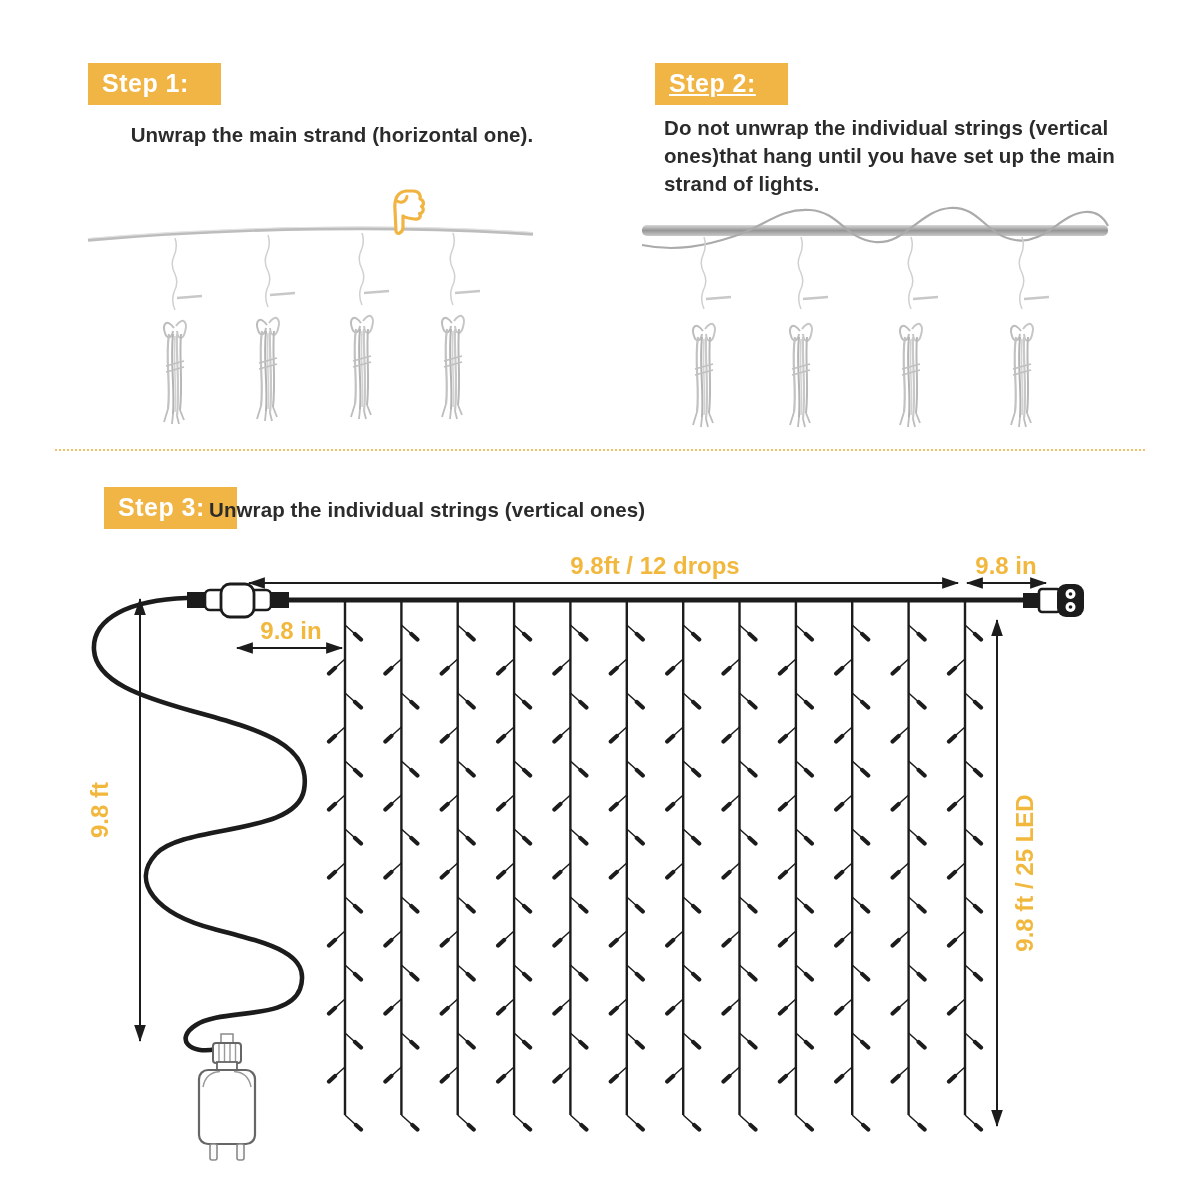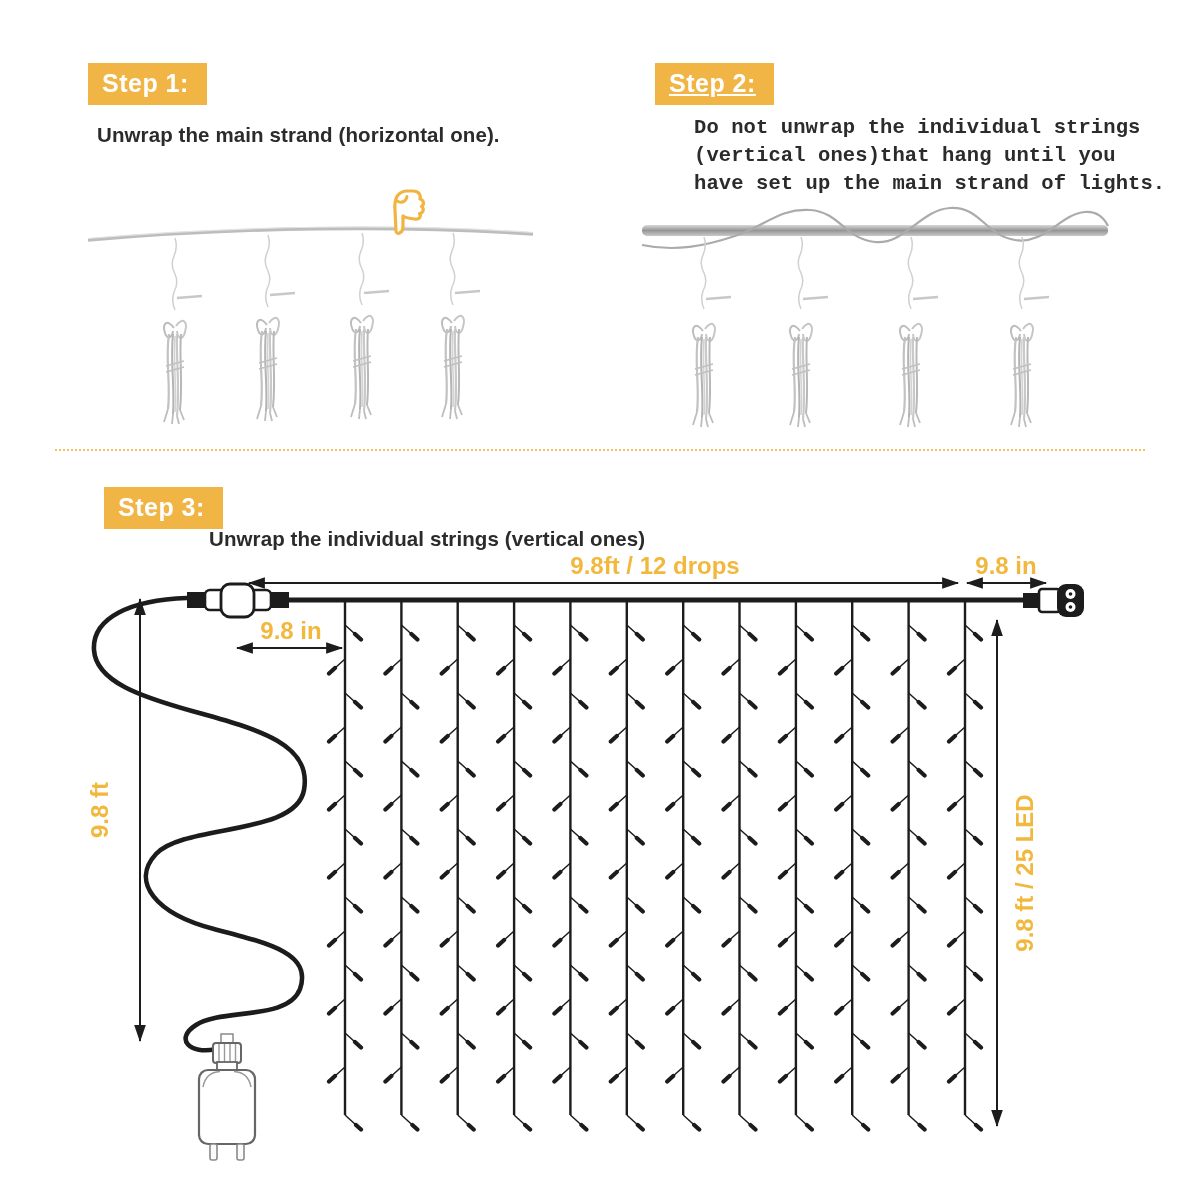--- a/index.html
+++ b/index.html
@@ -3,21 +3,21 @@
 <meta charset="utf-8">
 <style>
   html,body{margin:0;padding:0;}
   body{
     width:1200px;height:1200px;background:#ffffff;position:relative;
     font-family:"Liberation Sans",sans-serif;overflow:hidden;
   }
   .badge{
     position:absolute;background:#F0B545;color:#ffffff;
     font-size:25px;font-weight:700;line-height:1;
-    padding:8px 18px 9px 14px;letter-spacing:0.5px;
+    padding:8px 32px 9px 14px;letter-spacing:0.5px;
   }
   .steptext{
     position:absolute;color:#2b2b2b;font-size:20.5px;font-weight:700;
     line-height:28px;letter-spacing:0.1px;
   }
   .divider{
     position:absolute;left:55px;top:449px;width:1090px;height:0;
     border-top:2px dotted #EFC267;
   }
   svg{position:absolute;overflow:visible;}
@@ -39,21 +39,21 @@
       <path d="M-9,52 L9,47 M-9,58 L9,53" stroke="#c0c0c0" stroke-width="1.8" fill="none"></path>
       <path d="M-7,95 L-11,108 M-2,100 L-3,110 M2,102 L4,110 M5,96 L9,106" stroke="#bdbdbd" stroke-width="1.8" fill="none"></path>
     </g>
     <g id="thread">
       <path d="M0,0 q3,9 -1,18 q-4,9 1,18 q4,9 -1,18 q-3,9 1,18" fill="none" stroke="#d0d0d0" stroke-width="1.5"></path>
     </g>
   </defs>
 </svg>
 
 <div class="badge" style="left:88px;top:63px;">Step 1:</div>
-<div class="steptext" style="left:97px;top:121px;width:470px;">Unwrap the main strand (horizontal one).</div>
+<div class="steptext" style="left:97px;top:121px;width:470px;text-align:center;">Unwrap the main strand (horizontal one).</div>
 
 <svg style="left:70px;top:180px;" width="480" height="256">
 
   <path d="M18,60 C170,47 330,45 463,54" fill="none" stroke="#bdbdbd" stroke-width="3.4"></path>
   <path d="M18,58.5 C170,45.5 330,43.5 463,52.5" fill="none" stroke="#e3e3e3" stroke-width="1.2"></path>
 
   <g transform="translate(312,6)">
     <path d="M14,45 L13,24 C12,12 16,6 24,5 L31,5 C37,5 39,9 38,13 C42,14 42.5,19 39.5,20.5 C42.5,22.5 41.5,27 37.5,27.5 C39.5,30.5 37.5,34 32.5,33 C28,32.6 24,32 21,30 L21,41 C21,47 14.3,49.5 14,45 Z" fill="#ffffff" stroke="#F1B440" stroke-width="3.2" stroke-linejoin="round" stroke-linecap="round"></path>
     <path d="M15,15 C19,17.5 24,16 25,10.5" fill="none" stroke="#F1B440" stroke-width="3" stroke-linecap="round"></path>
   </g>
@@ -74,21 +74,21 @@
       <use href="#tassel" x="0" y="76"></use>
   </g>
   <g transform="translate(383,53)">
     <use href="#thread"></use>
       <line x1="2" y1="60" x2="27" y2="58" stroke="#c8c8c8" stroke-width="2.4"></line>
       <use href="#tassel" x="0" y="76"></use>
   </g>
 </svg>
 
 <div class="badge" style="left:655px;top:63px;text-decoration:underline;">Step 2:</div>
-<div class="steptext" style="left:694px;top:114px;width:480px;font-family:Liberation Mono, monospace;">Do not unwrap the individual strings (vertical ones)that hang until you have set up the main strand of lights.</div>
+<div class="steptext" style="left:664px;top:114px;width:480px;">Do not unwrap the individual strings (vertical ones)that hang until you have set up the main strand of lights.</div>
 
 <svg style="left:630px;top:195px;" width="490" height="245">
   <defs>
     <linearGradient id="barGrad" x1="0" y1="0" x2="0" y2="1">
       <stop offset="0" stop-color="#d8d8d8"></stop>
       <stop offset="0.5" stop-color="#969696"></stop>
       <stop offset="1" stop-color="#c9c9c9"></stop>
     </linearGradient>
   </defs>
 
@@ -114,21 +114,21 @@
   <g transform="translate(392,42)">
     <use href="#thread"></use>
       <line x1="2" y1="62" x2="27" y2="60" stroke="#c8c8c8" stroke-width="2.4"></line>
       <use href="#tassel" x="0" y="80"></use>
   </g>
 </svg>
 
 <div class="divider"></div>
 
 <div class="badge" style="left:104px;top:487px;">Step 3:</div>
-<div class="steptext" style="left:209px;top:496px;width:700px;margin-top:29px;">Unwrap the individual strings (vertical ones)</div>
+<div class="steptext" style="left:209px;top:496px;width:700px;">Unwrap the individual strings (vertical ones)</div>
 
 <svg style="left:70px;top:540px;" width="1030" height="650">
   <defs>
     <marker id="ah" viewBox="0 0 17 11" markerWidth="18" markerHeight="13" refX="15" refY="5.5" orient="auto-start-reverse" markerUnits="userSpaceOnUse">
       <path d="M0,0 L16,5.5 L0,11 Z" fill="#1c1c1c"></path>
     </marker>
   </defs>
 
   <line x1="179" y1="43" x2="888" y2="43" stroke="#1c1c1c" stroke-width="2" marker-start="url(#ah)" marker-end="url(#ah)"></line>
   <line x1="897" y1="43" x2="976" y2="43" stroke="#1c1c1c" stroke-width="2" marker-start="url(#ah)" marker-end="url(#ah)"></line>

